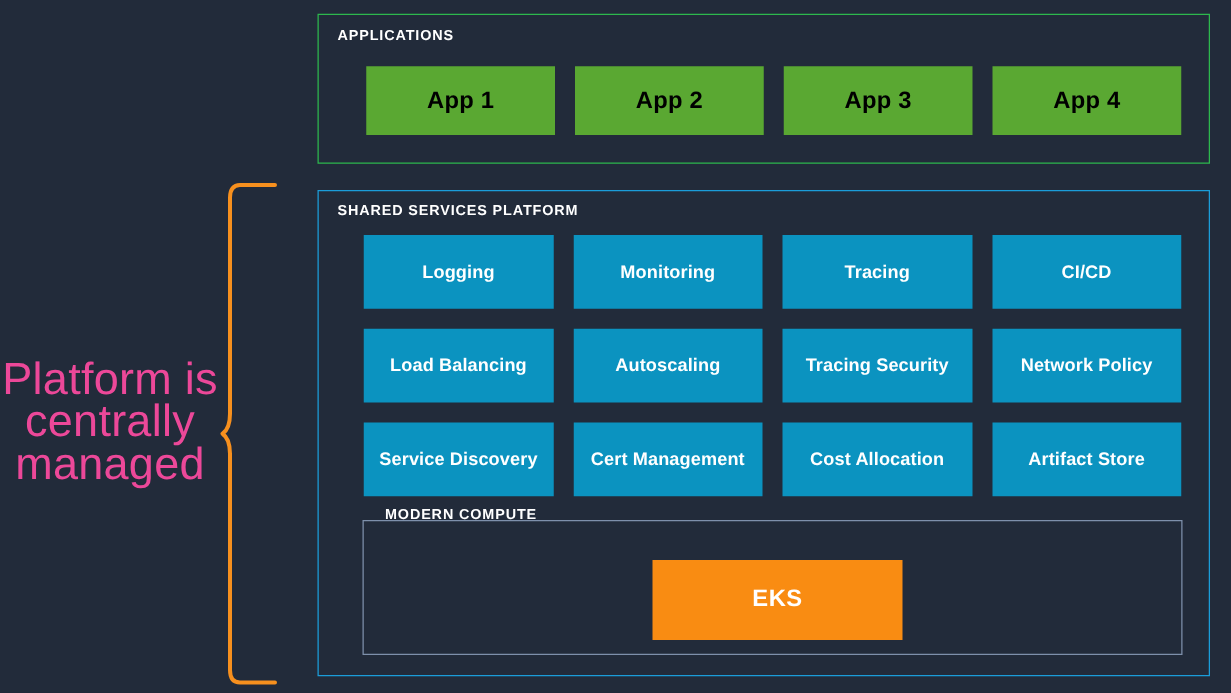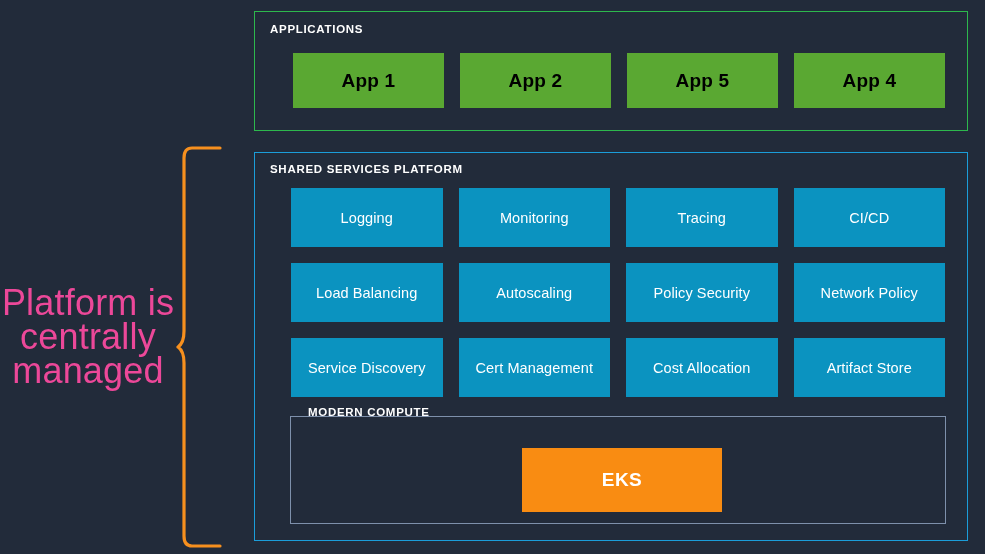--- a/index.html
+++ b/index.html
@@ -107,21 +107,21 @@
 
   .svc-tile {
     flex: 1 1 0;
     height: 59px;
     background: #0b93c0;
     color: #ffffff;
     display: flex;
     align-items: center;
     justify-content: center;
     font-size: 14.5px;
-    font-weight: normal;
+    font-weight: bold;
     letter-spacing: 0.1px;
     text-align: center;
   }
 
   
   #compute-box {
     position: absolute;
     left: 290px;
     top: 416px;
     width: 656px;
@@ -162,38 +162,38 @@
 
   <svg id="brace" viewBox="0 0 48 404">
     <path d="M44 3 L16 3 Q8 3 8 13 L8 186 Q8 198 2 202 Q8 206 8 218 L8 391 Q8 401 16 401 L44 401" fill="none" stroke="#f7901e" stroke-width="3.2" stroke-linecap="round" stroke-linejoin="round"></path>
   </svg>
 
   <div id="applications-box"></div>
   <div class="group-label" id="applications-label">APPLICATIONS</div>
   <div class="tile-row" id="app-row">
     <div class="app-tile">App 1</div>
     <div class="app-tile">App 2</div>
-    <div class="app-tile">App 5</div>
+    <div class="app-tile">App 3</div>
     <div class="app-tile">App 4</div>
   </div>
 
   <div id="platform-box"></div>
   <div class="group-label" id="platform-label">SHARED SERVICES PLATFORM</div>
 
   <div class="tile-row svc-row" id="svc-row-1">
     <div class="svc-tile">Logging</div>
     <div class="svc-tile">Monitoring</div>
     <div class="svc-tile">Tracing</div>
     <div class="svc-tile">CI/CD</div>
   </div>
 
   <div class="tile-row svc-row" id="svc-row-2">
     <div class="svc-tile">Load Balancing</div>
     <div class="svc-tile">Autoscaling</div>
-    <div class="svc-tile">Policy Security</div>
+    <div class="svc-tile">Tracing Security</div>
     <div class="svc-tile">Network Policy</div>
   </div>
 
   <div class="tile-row svc-row" id="svc-row-3">
     <div class="svc-tile">Service Discovery</div>
     <div class="svc-tile">Cert Management</div>
     <div class="svc-tile">Cost Allocation</div>
     <div class="svc-tile">Artifact Store</div>
   </div>
 

